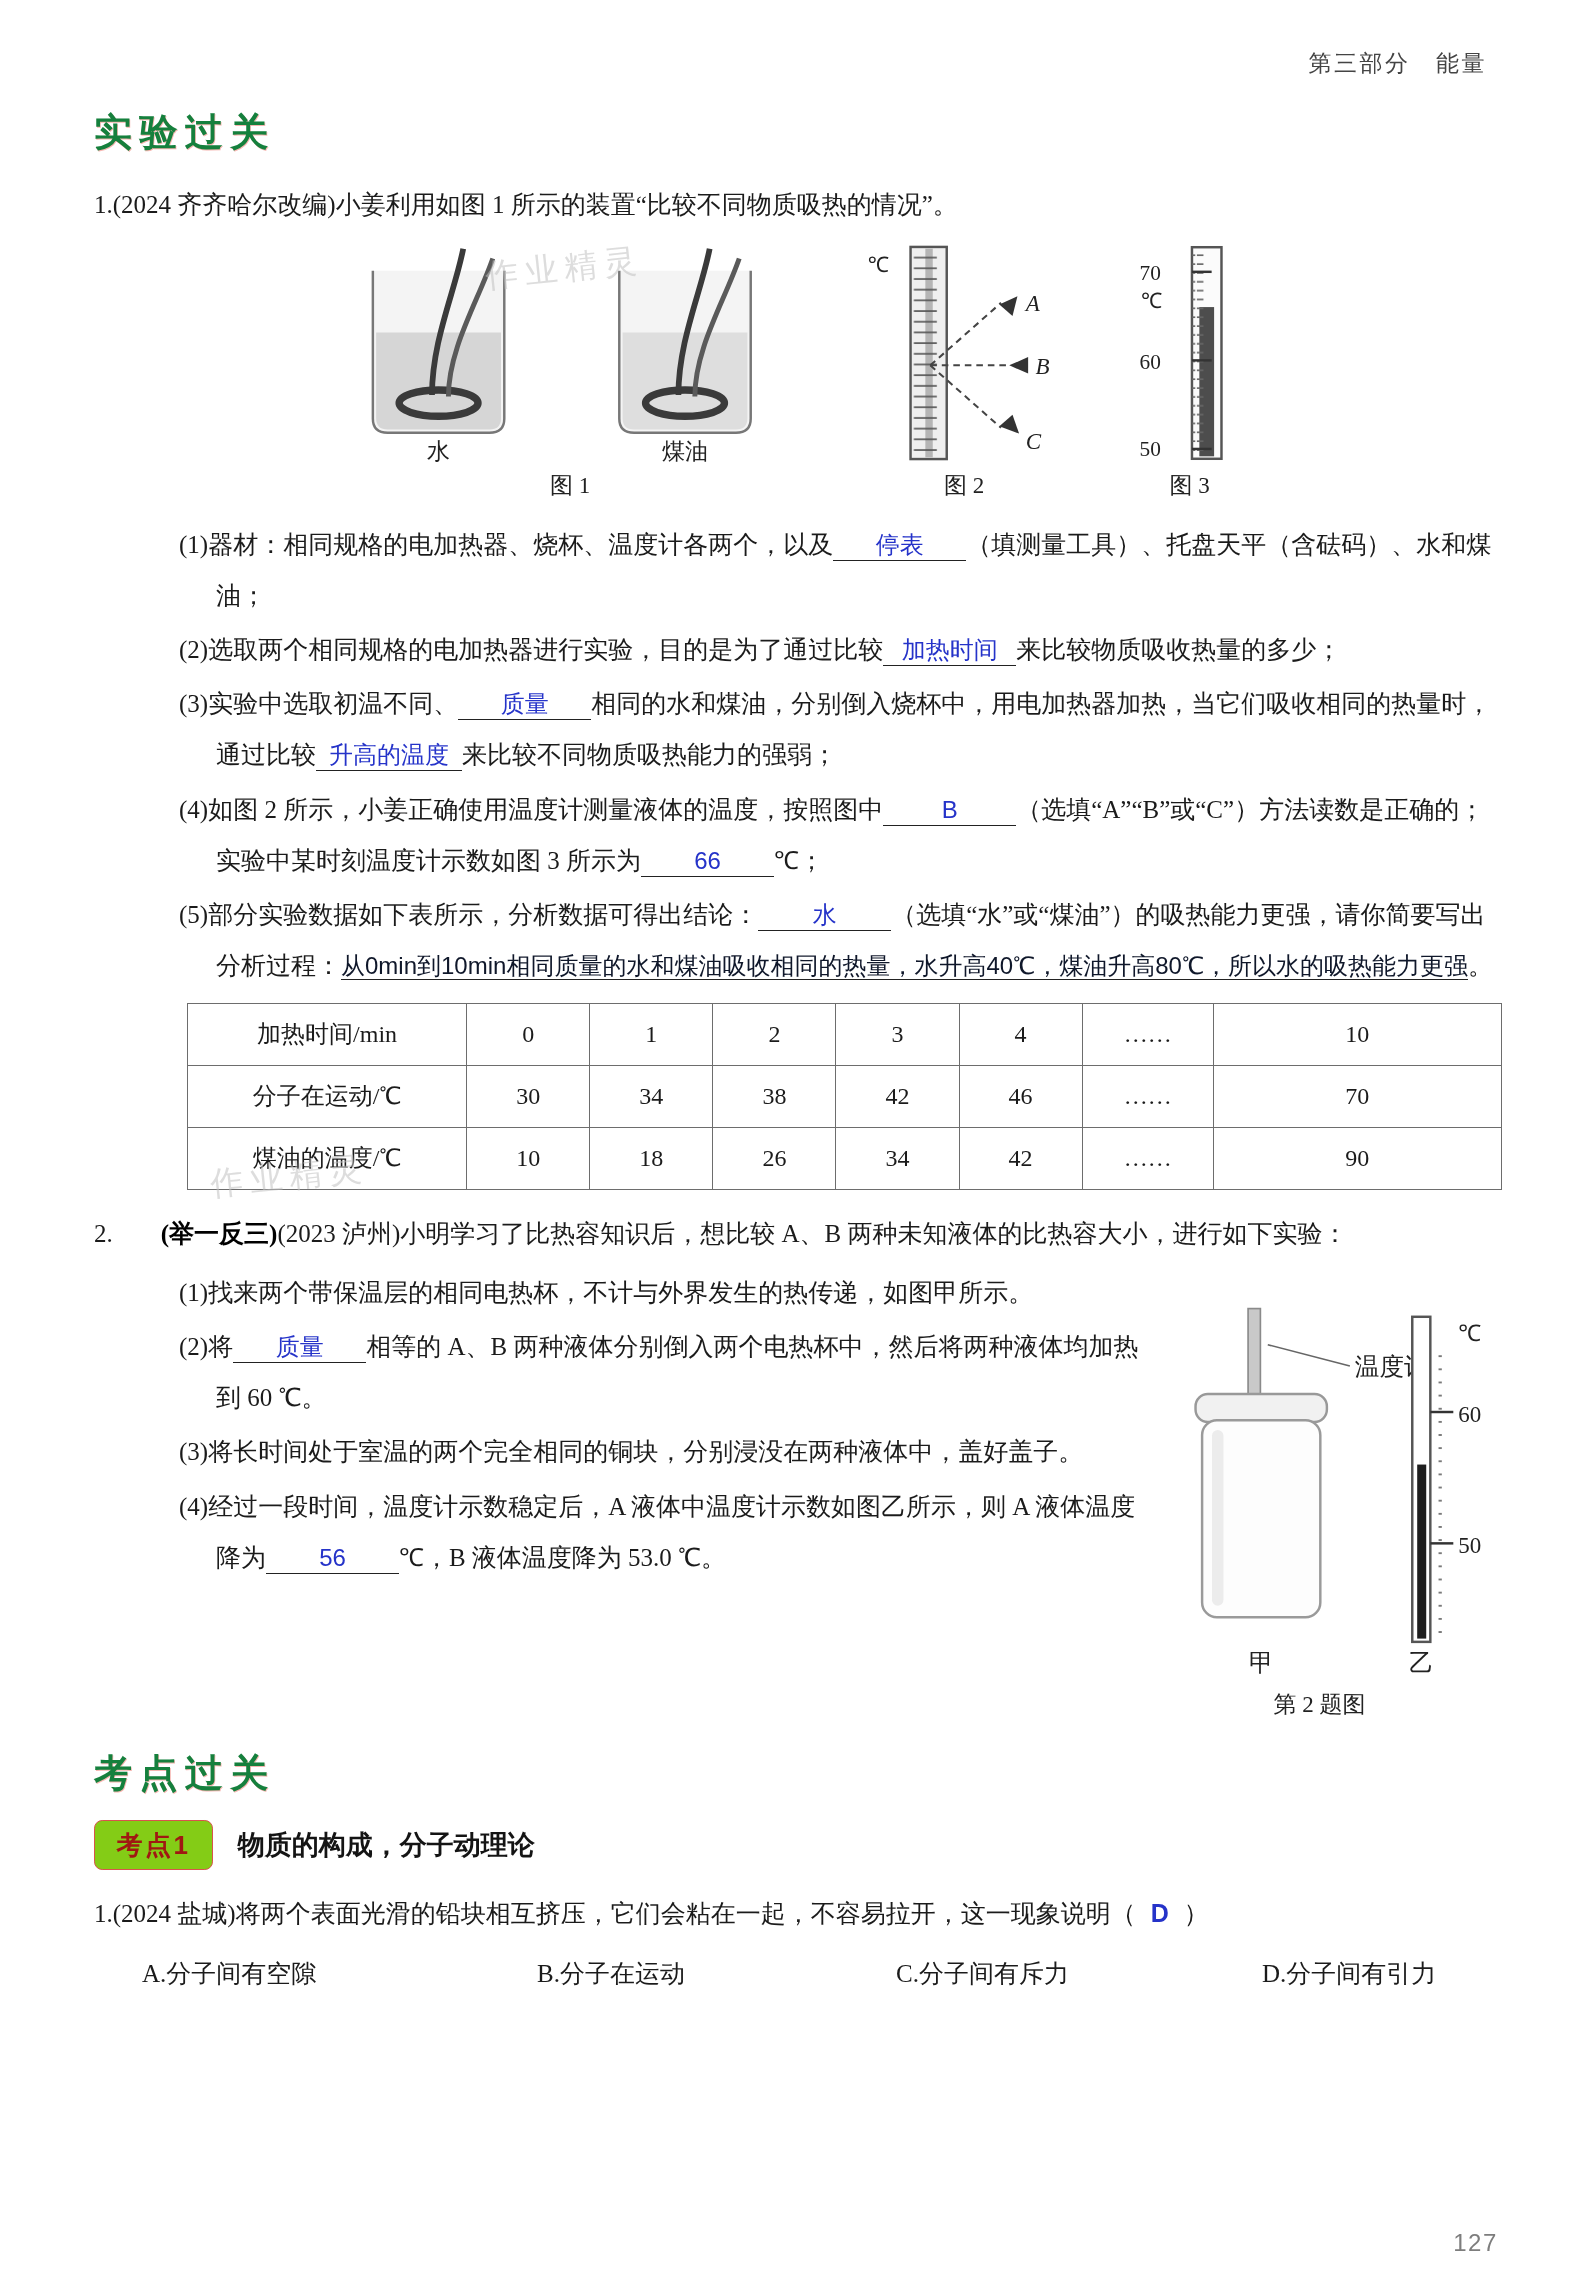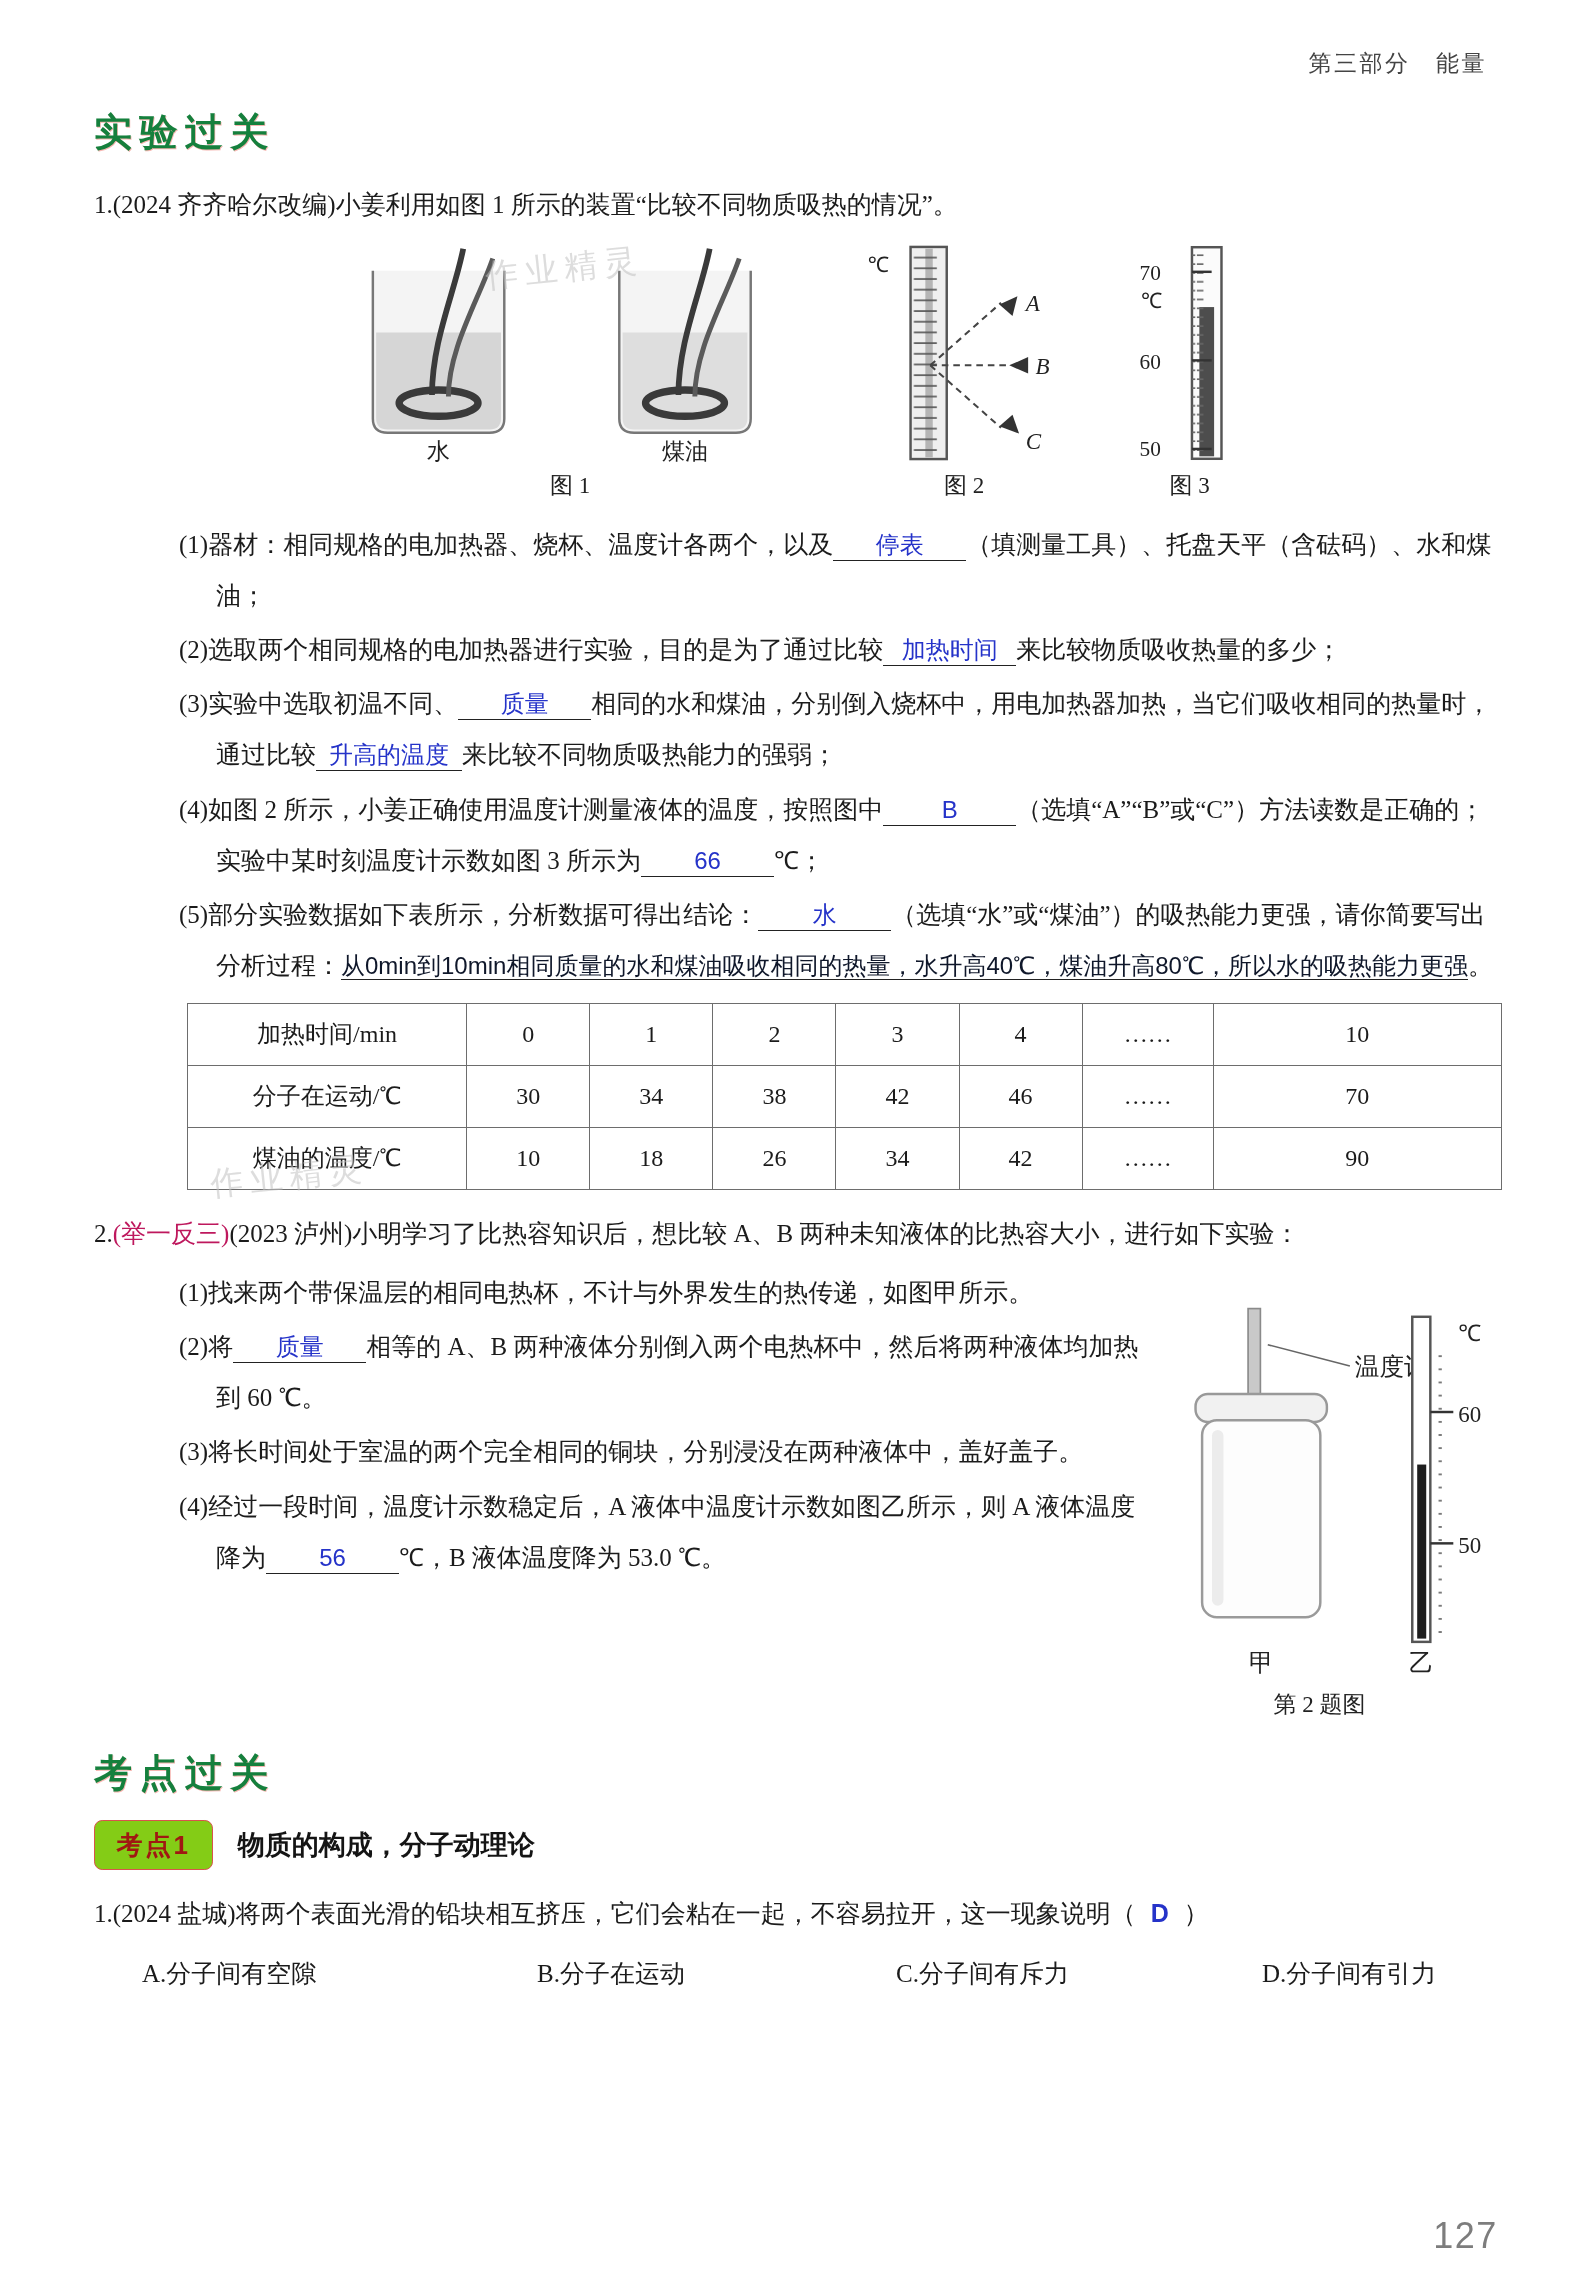--- a/index.html
+++ b/index.html
@@ -27,21 +27,21 @@
   .item{margin:0 0 3.3px 0;line-height:51px;padding-left:122px;text-indent:-37px;}
   .blank{
     display:inline-block;min-width:107px;padding:0 13px;text-align:center;
     border-bottom:1.6px solid #222;color:#2533c9;font-family:"Liberation Sans",sans-serif;
     font-size:24px;line-height:30px;text-indent:0;vertical-align:baseline;
   }
   .blank-flow{
     border-bottom:1.6px solid #222;color:#0f172a;font-family:"Liberation Sans",sans-serif;
     font-size:24px;
   }
-  .red-tag{color:#be185d;font-weight:normal;}
+  .red-tag{color:#000000;font-weight:bold;margin-left:48px;}
   .ans-blue{color:#2533c9;font-family:"Liberation Sans",sans-serif;font-weight:bold;padding:0 15px;}
   .figures-row{display:flex;align-items:flex-end;gap:53px;margin:11.5px 0 18px 246px;}
   .figblock{text-align:center;}
   .figcap{font-size:23px;color:#222;}
   .data-table{
     border-collapse:collapse;table-layout:fixed;width:1315px;margin:11.5px 0 18px 93px;
     font-size:24px;
   }
   .data-table td{border:1.6px solid #6d6d6d;height:61px;text-align:center;padding:0 5px;}
   .q2-cols{display:flex;}
@@ -53,21 +53,21 @@
     border-radius:8.2px;padding:6.6px 21.4px;font-weight:bold;font-size:26px;
     font-family:"Liberation Sans",sans-serif;letter-spacing:2.5px;
   }
   .kp-topic{font-weight:bold;font-size:27px;font-family:"Liberation Sans",sans-serif;color:#141414;}
   .options{margin:6.6px 0 0 48px;line-height:51px;}
   .options span{display:inline-block;}
   .opt-a{width:395px;}
   .opt-b{width:359px;}
   .opt-c{width:366px;}
   .page-num{
-    position:absolute;bottom:38px;right:97px;font-size:36px;color:#7d7d7d;
+    position:absolute;bottom:38px;right:97px;font-size:24px;color:#7d7d7d;
     font-family:"Liberation Sans",sans-serif;letter-spacing:1.6px;
   }
   svg text{font-family:"Liberation Serif",serif;fill:#222;}
 </style>
 </head>
 <body>
 
 <div class="page">
 
   <div class="header-right">第三部分　能量</div>

